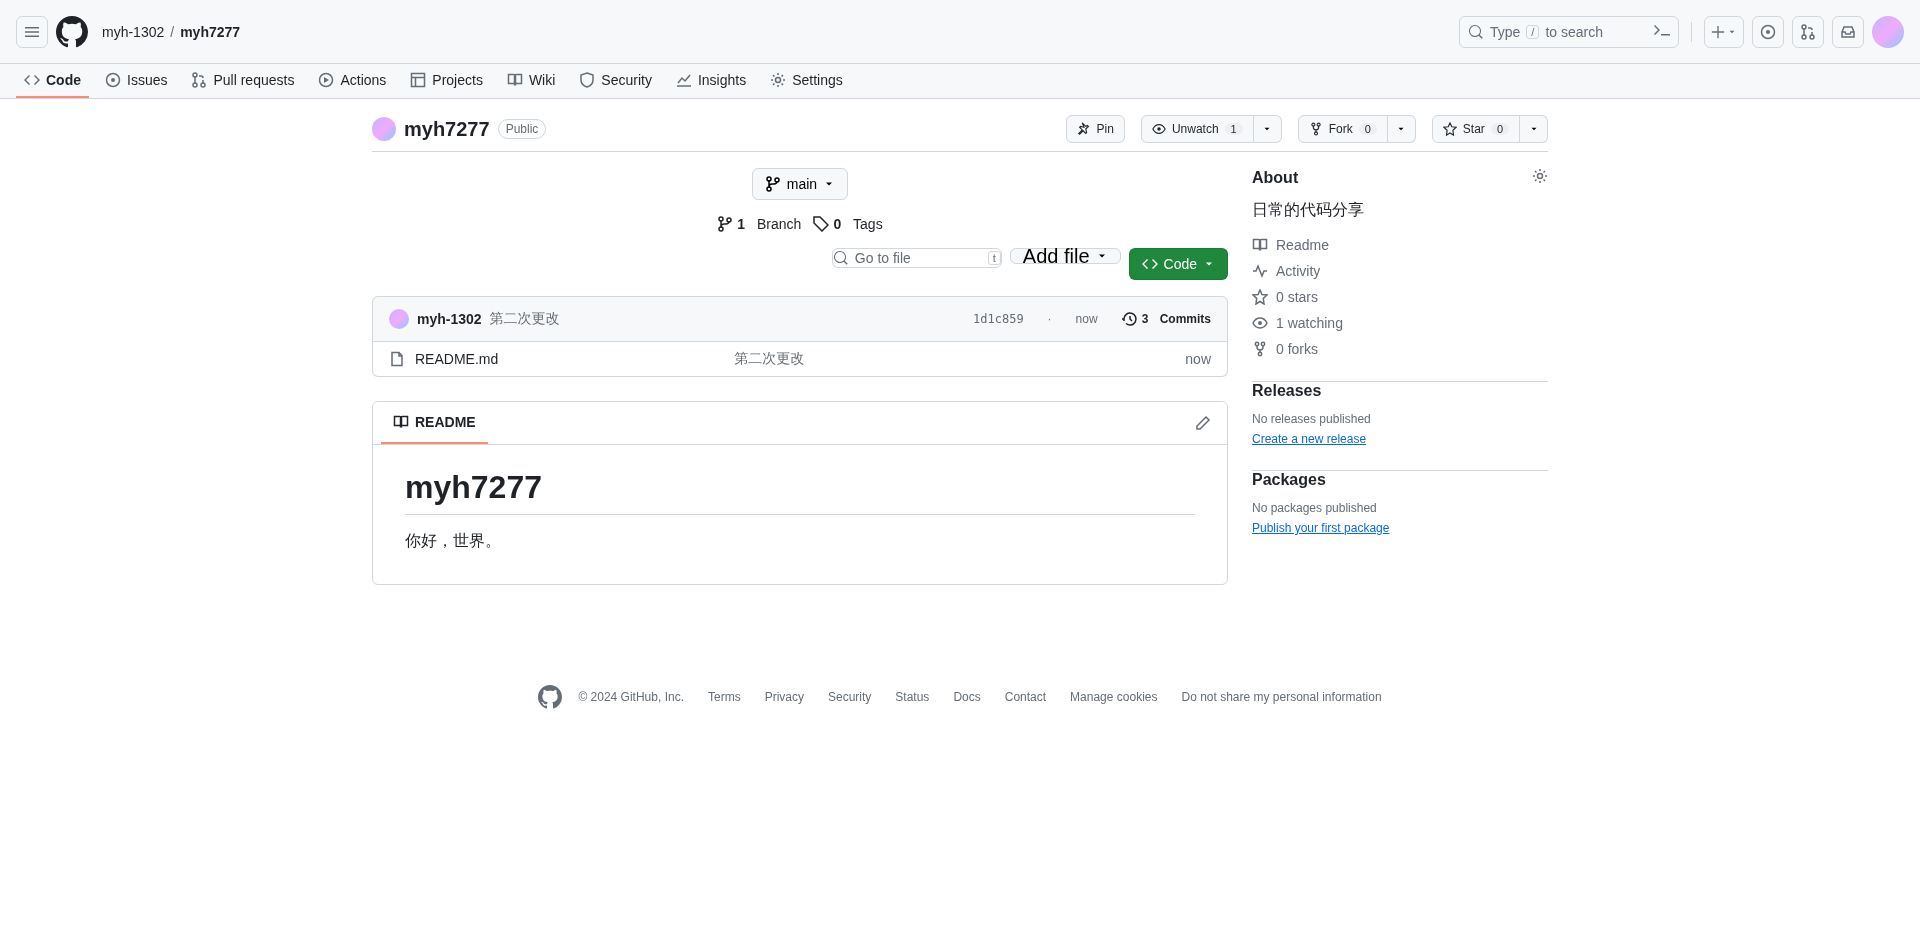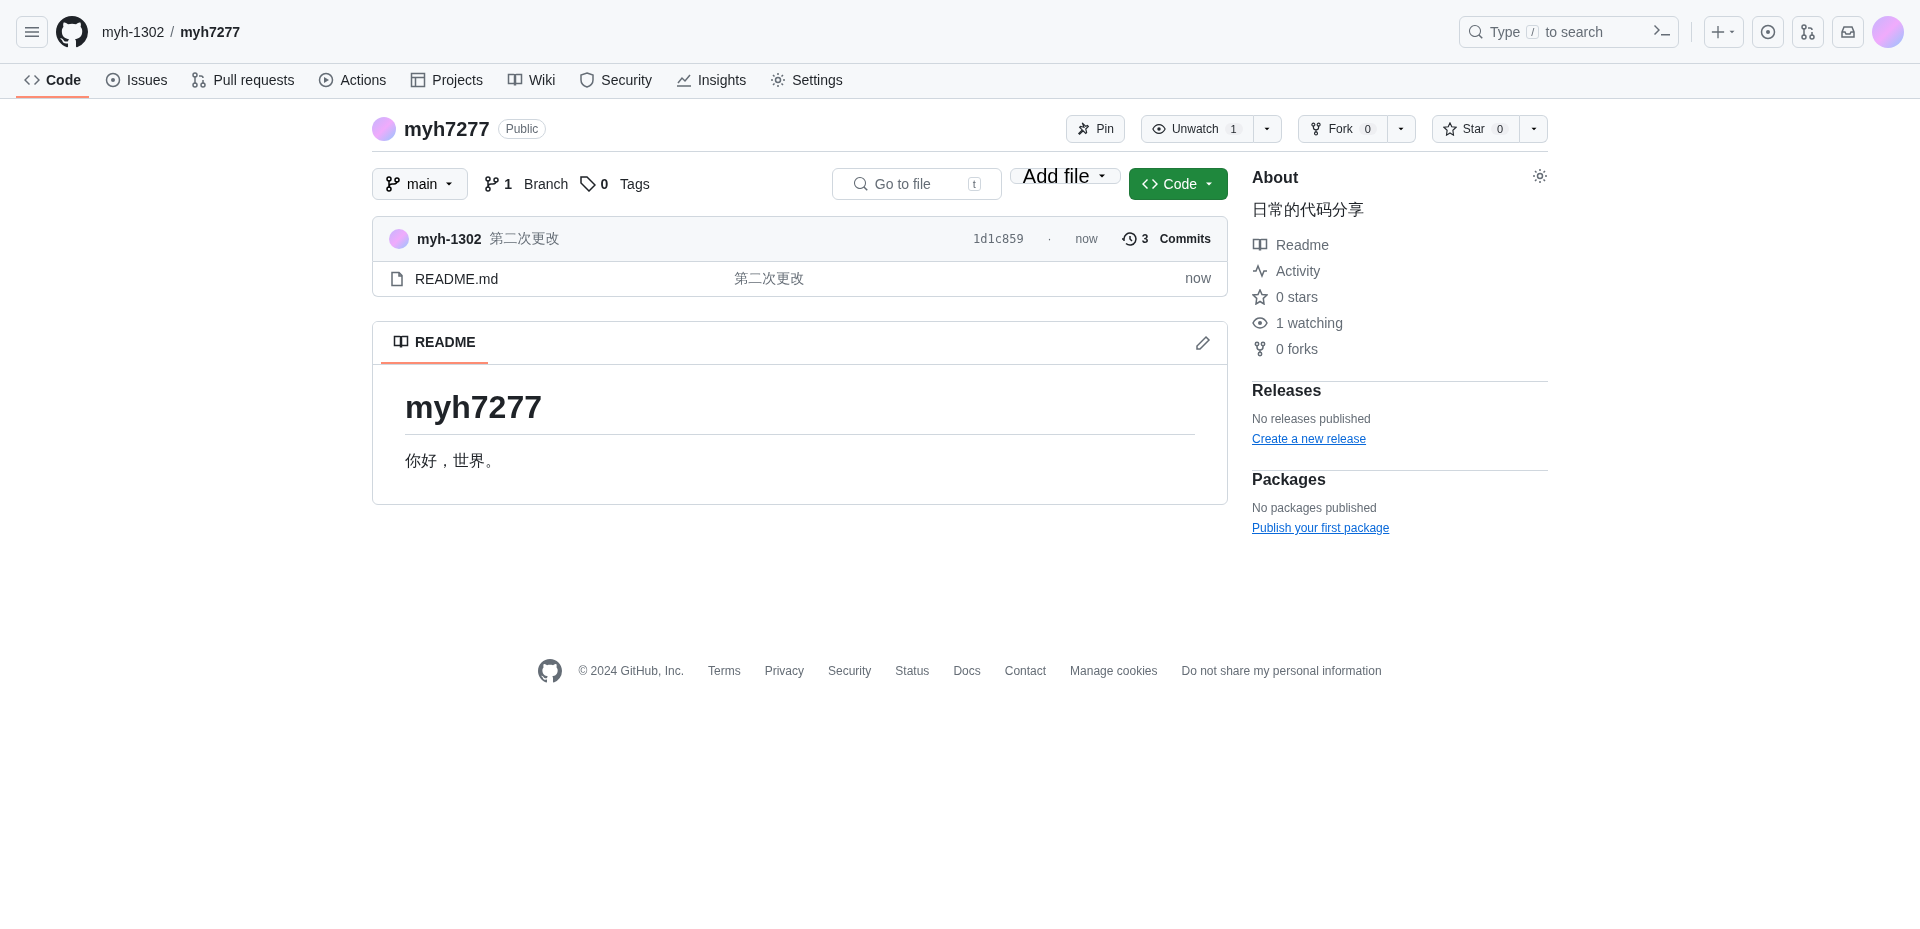--- a/index.html
+++ b/index.html
@@ -109,32 +109,32 @@
     border: 1px solid #d0d7de; border-left: 0;
     border-top-right-radius: 6px; border-bottom-right-radius: 6px;
     background: #f6f8fa; display:flex; align-items:center; justify-content:center; cursor:pointer;
   }
   .repo-header-right { display: flex; gap: 16px; }
 
   .layout { display:flex; gap: 24px; }
   .main { flex: 1; }
   .sidebar { width: 296px; }
 
-  .toolbar { display:flex; align-items:center; gap: 16px; margin-bottom: 16px; }
+  .toolbar { display:flex; align-items:center; gap: 16px; margin-bottom: 16px; flex-direction: column; }
   .branch-btn {
     height: 32px; border:1px solid #d0d7de; border-radius:6px;
     background:#f6f8fa; display:flex; align-items:center; gap:6px; padding:0 12px;
     font-size:14px; font-weight:500; cursor:pointer;
   }
   .meta-links { display:flex; gap:12px; font-size:14px; }
   .meta-links a { display:flex; align-items:center; gap:4px; color:#1f2328; cursor:pointer; }
   .toolbar-right { margin-left:auto; display:flex; gap:8px; }
   .search-file {
-    width: 170px; height:32px; border:1px solid #d0d7de; border-radius:6px;
-    display:flex; align-items:center; gap:6px; padding:0 20px; color:#656d76; font-size:14px;
+    width: 170px; height:20px; border:1px solid #d0d7de; border-radius:6px;
+    display:flex; align-items:center; gap:6px; padding:0 0; color:#656d76; font-size:14px;
     cursor:text;
   }
   .search-file .kbd { margin-left:auto; border:1px solid #d0d7de; border-radius:3px; font-size:11px; padding:0 4px; }
   .addfile-btn {
     height:16px; border:1px solid #d0d7de; border-radius:6px; background:#f6f8fa;
     display:flex; align-items:center; gap:6px; padding:0 12px; font-size:20px; cursor:pointer;
   }
   .code-btn {
     height:32px; border:1px solid rgba(31,35,40,0.15); border-radius:6px; background:#1f883d;
     color:#fff; display:flex; align-items:center; gap:6px; padding:0 12px; font-size:14px; font-weight:500; cursor:pointer;
@@ -150,21 +150,21 @@
   .commit-bar .author { font-weight:600; font-size:14px; }
   .commit-bar .msg { color:#656d76; font-size:14px; }
   .commit-right { margin-left:auto; display:flex; align-items:center; gap:24px; font-size:12px; color:#656d76; }
   .commit-right .hash { font-family:ui-monospace,monospace; }
   .commit-right .commits { display:flex; align-items:center; gap:4px; color:#1f2328; font-weight:600; cursor:pointer; }
 
   .file-table {
     border:1px solid #d0d7de; border-top:0; border-radius:0 0 6px 6px;
   }
   .file-row {
-    display:flex; padding:8px 16px;
+    display:flex; align-items:center; padding:8px 16px;
     font-size:14px;
   }
   .file-row .name { width:42%; display:flex; align-items:center; gap:10px; cursor:pointer; }
   .file-row .name svg { color:#656d76; }
   .file-row .lastmsg { flex:1; color:#656d76; cursor:pointer; }
   .file-row .when { color:#656d76; }
 
   .readme-box {
     margin-top:24px;
     border:1px solid #d0d7de; border-radius:6px;

